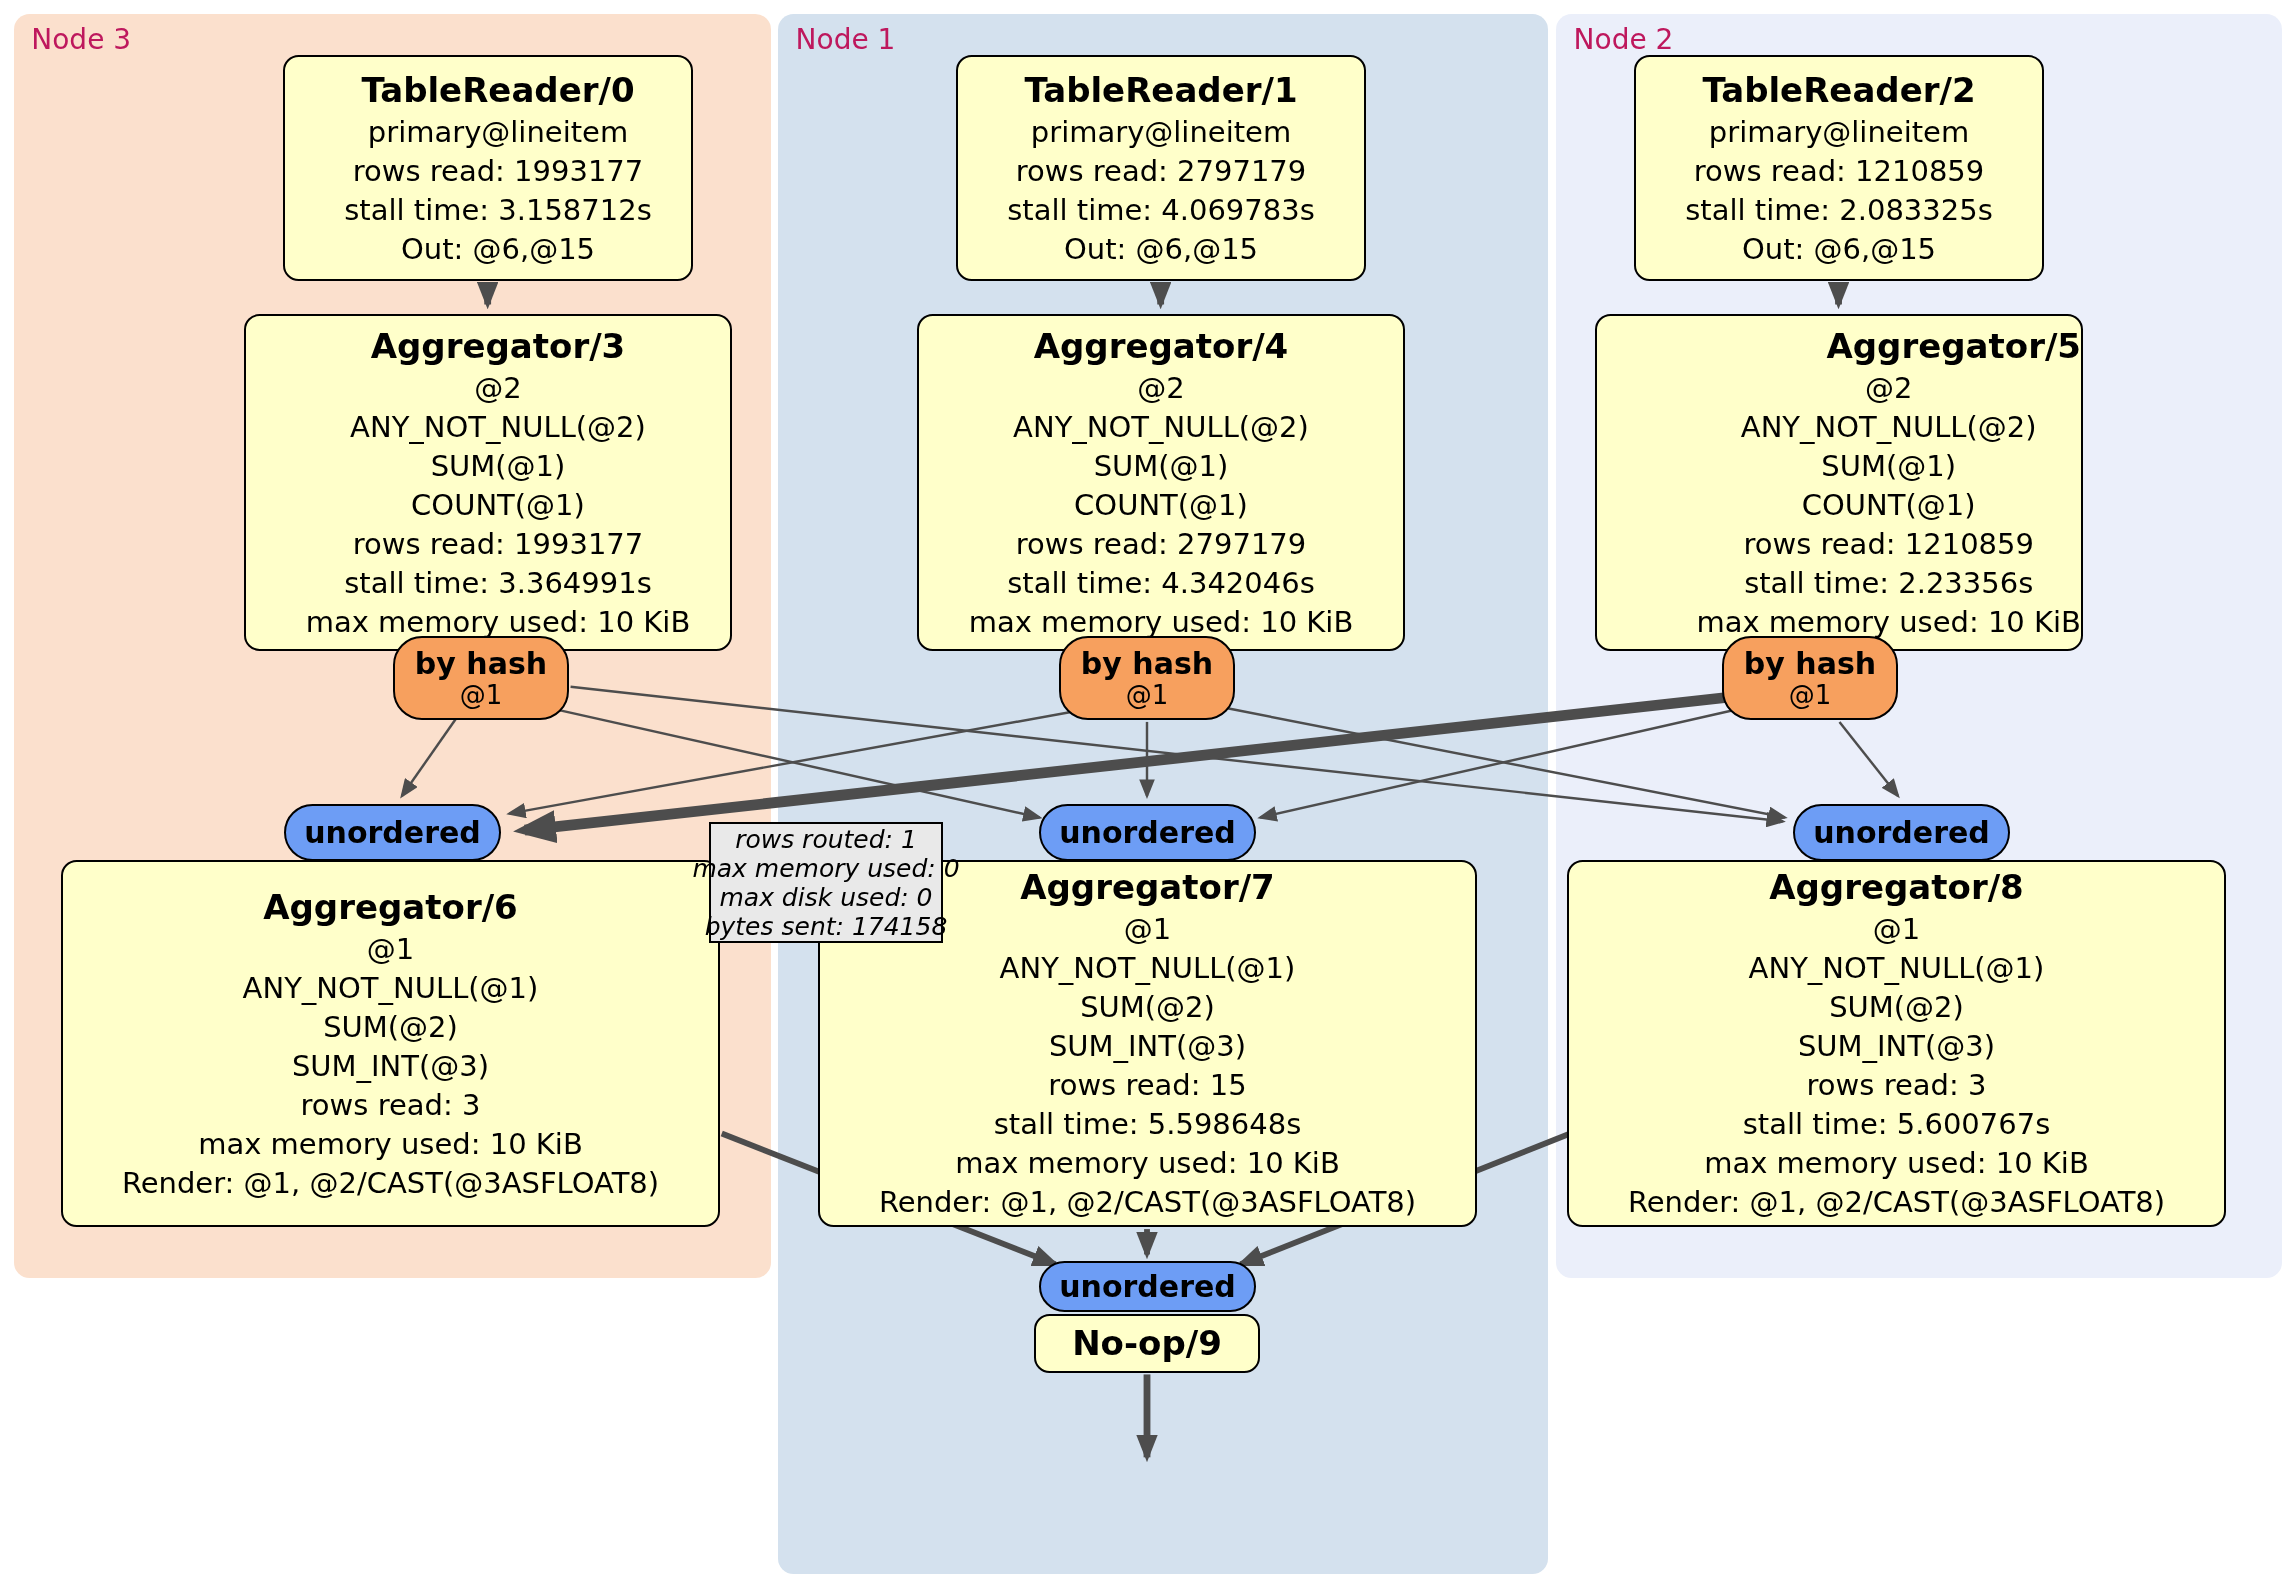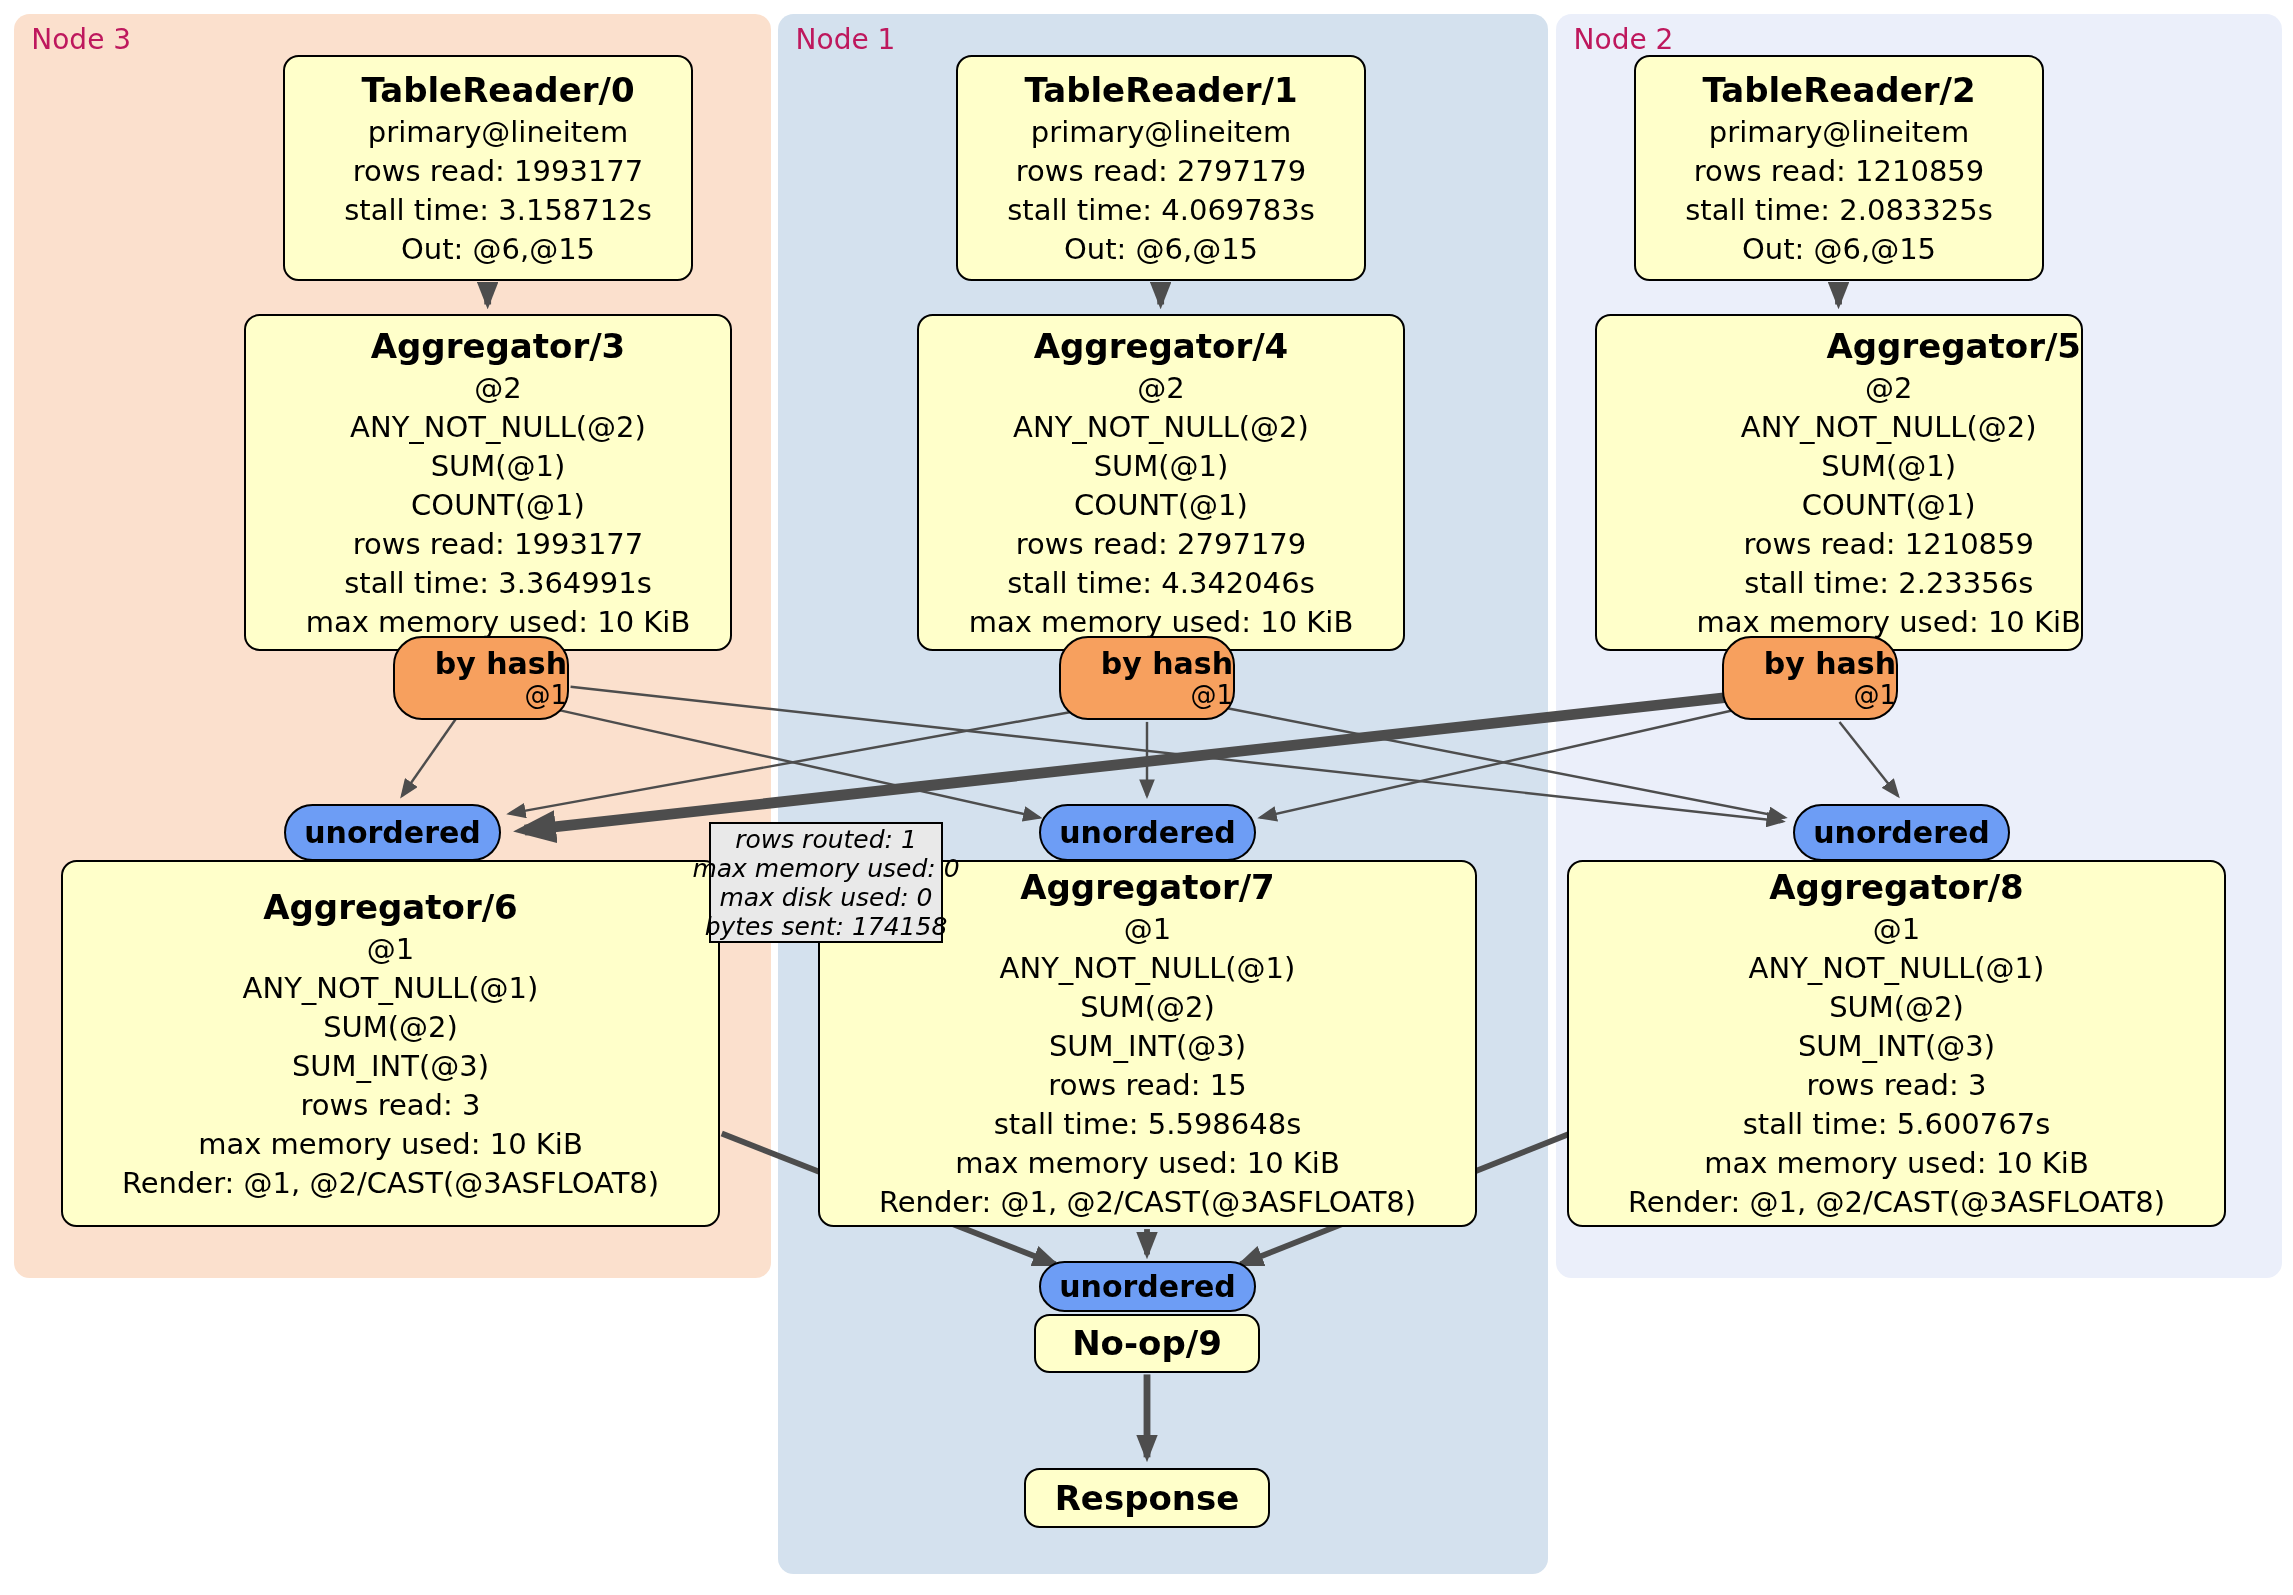--- a/index.html
+++ b/index.html
@@ -9,21 +9,21 @@
   .panel.p3{background:#fbe0cd;}
   .panel.p1{background:#d4e1ee;}
   .panel.p2{background:#ebeffa;}
   .plabel{position:absolute;left:17.6px;top:9.8px;font-size:28px;color:#be185d;}
   .proc{position:absolute;background:#ffffca;border:2.9px solid #000;border-radius:15.6px;
         display:flex;flex-direction:column;justify-content:center;align-items:center;
         text-align:center;box-sizing:border-box;}
   .proc .title{font-size:34px;font-weight:bold;line-height:45px;}
   .proc .line{font-size:29px;line-height:39px;white-space:nowrap;}
   .router{position:absolute;background:#f7a05e;border:2.9px solid #000;border-radius:29px;
-          display:flex;flex-direction:column;justify-content:center;align-items:flex-end;box-sizing:border-box;}
+          display:flex;flex-direction:column;justify-content:center;align-items:center;box-sizing:border-box;}
   .router .rlabel{font-size:30px;font-weight:bold;line-height:35px;}
   .router .rsub{font-size:26px;line-height:29px;}
   .stream{position:absolute;background:#6d9df5;border:2.9px solid #000;border-radius:31px;
           display:flex;justify-content:center;align-items:center;box-sizing:border-box;}
   .stream .slabel{font-size:30px;font-weight:bold;}
   .tooltip{position:absolute;background:#e9e9e9;border:2px solid #000;
            display:flex;flex-direction:column;justify-content:center;align-items:center;
            text-align:center;box-sizing:border-box;z-index:30;}
   .tooltip .line{font-size:25px;line-height:29px;white-space:nowrap;font-style:italic;}
   svg.edges{position:absolute;left:0;top:0;z-index:10;pointer-events:none;}
@@ -145,23 +145,20 @@
         <div class="line">rows read: 3</div>
         <div class="line">stall time: 5.600767s</div>
         <div class="line">max memory used: 10 KiB</div>
         <div class="line">Render: @1, @2/CAST(@3ASFLOAT8)</div>
       </div>
   </div>
 
   <div class="proc" style="left:1034px;top:1314px;width:226px;height:59px;">
     <div class="title" style="line-height:39px;">No-op/9</div>
   </div>
-  <div class="proc" style="left:1024px;top:1468px;width:246px;height:60px;">
-    <div class="title" style="line-height:39px;">Response</div>
-  </div>
 
   <svg class="edges" width="2294" height="1596" viewBox="0 0 2352 1636">
     <defs>
       <marker id="mthin" markerUnits="userSpaceOnUse" markerWidth="20" markerHeight="16" refX="17" refY="8" orient="auto">
         <path d="M0,0 L20,8 L0,16 Z" fill="#4d4d4d"></path>
       </marker>
       <marker id="mmed" markerUnits="userSpaceOnUse" markerWidth="28" markerHeight="22" refX="23" refY="11" orient="auto">
         <path d="M0,0 L28,11 L0,22 Z" fill="#4d4d4d"></path>
       </marker>
       <marker id="mthick" markerUnits="userSpaceOnUse" markerWidth="44" markerHeight="34" refX="32" refY="17" orient="auto">

